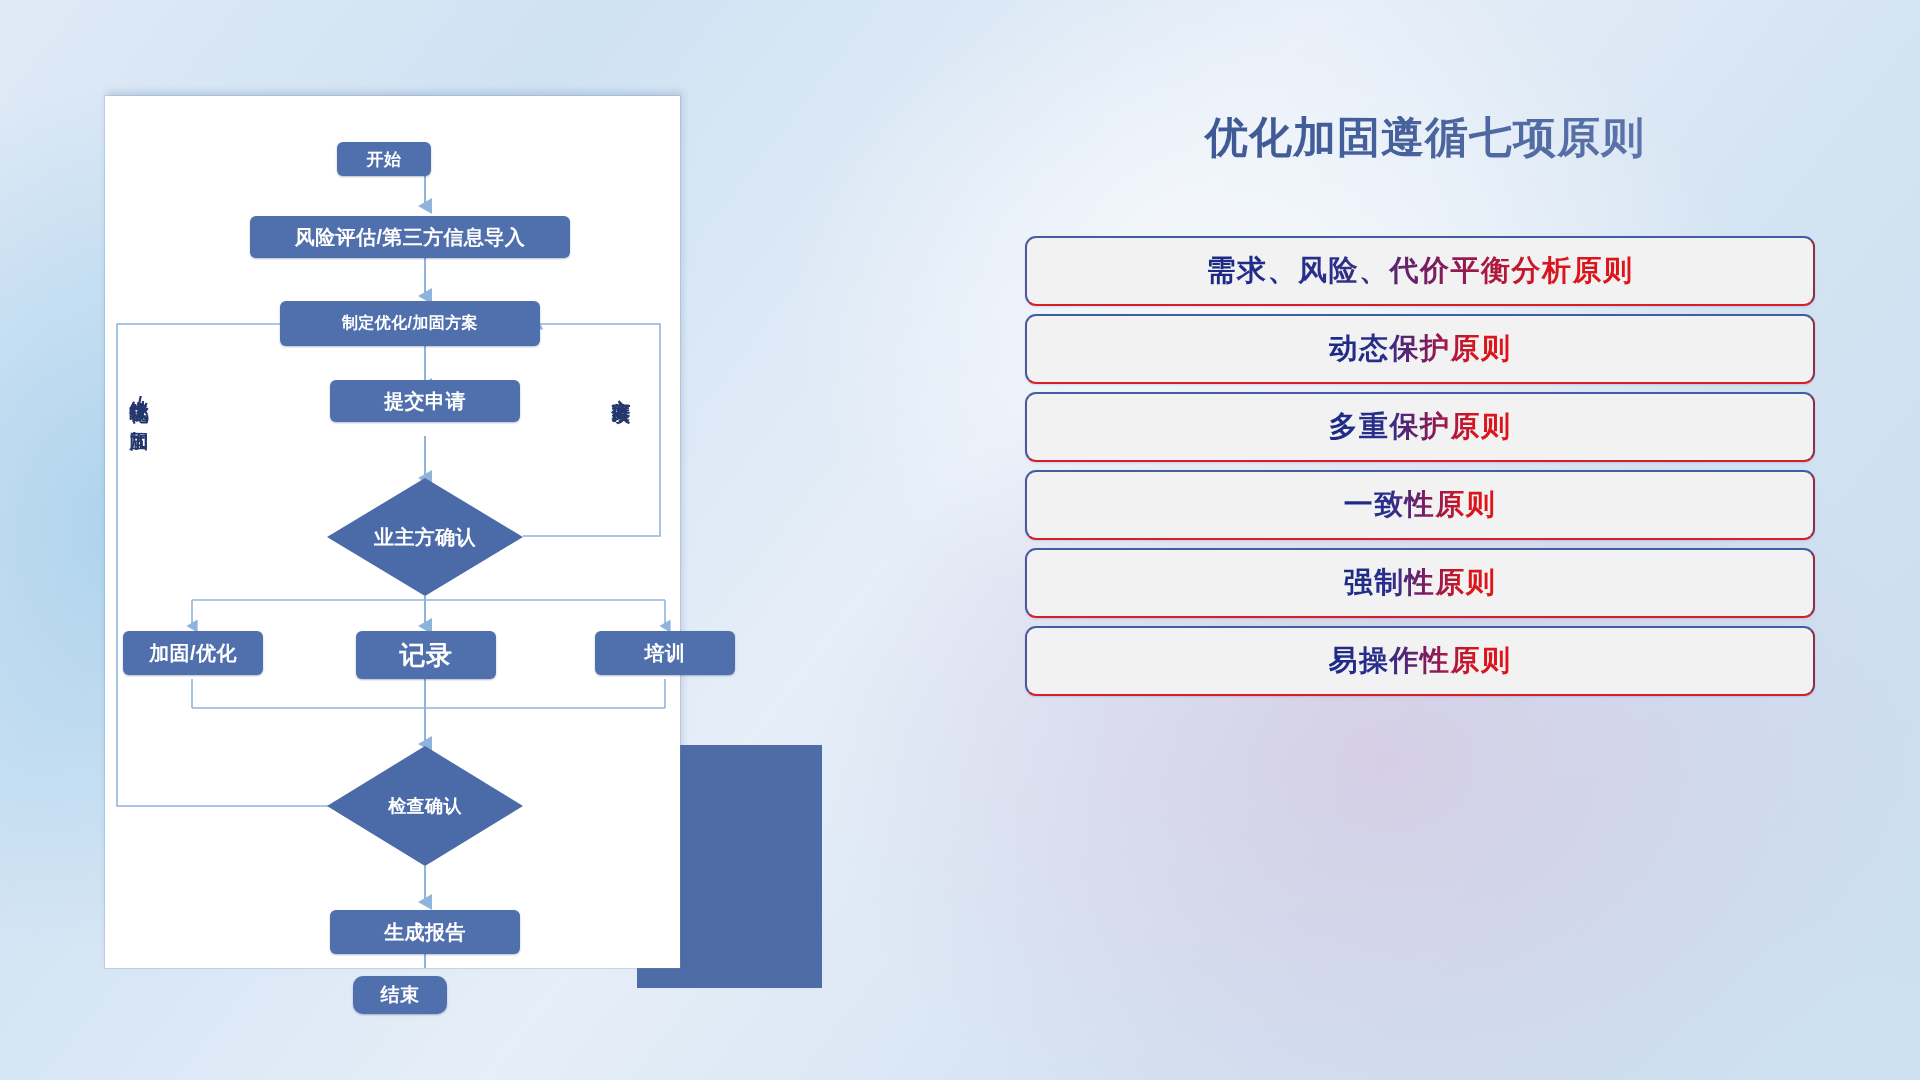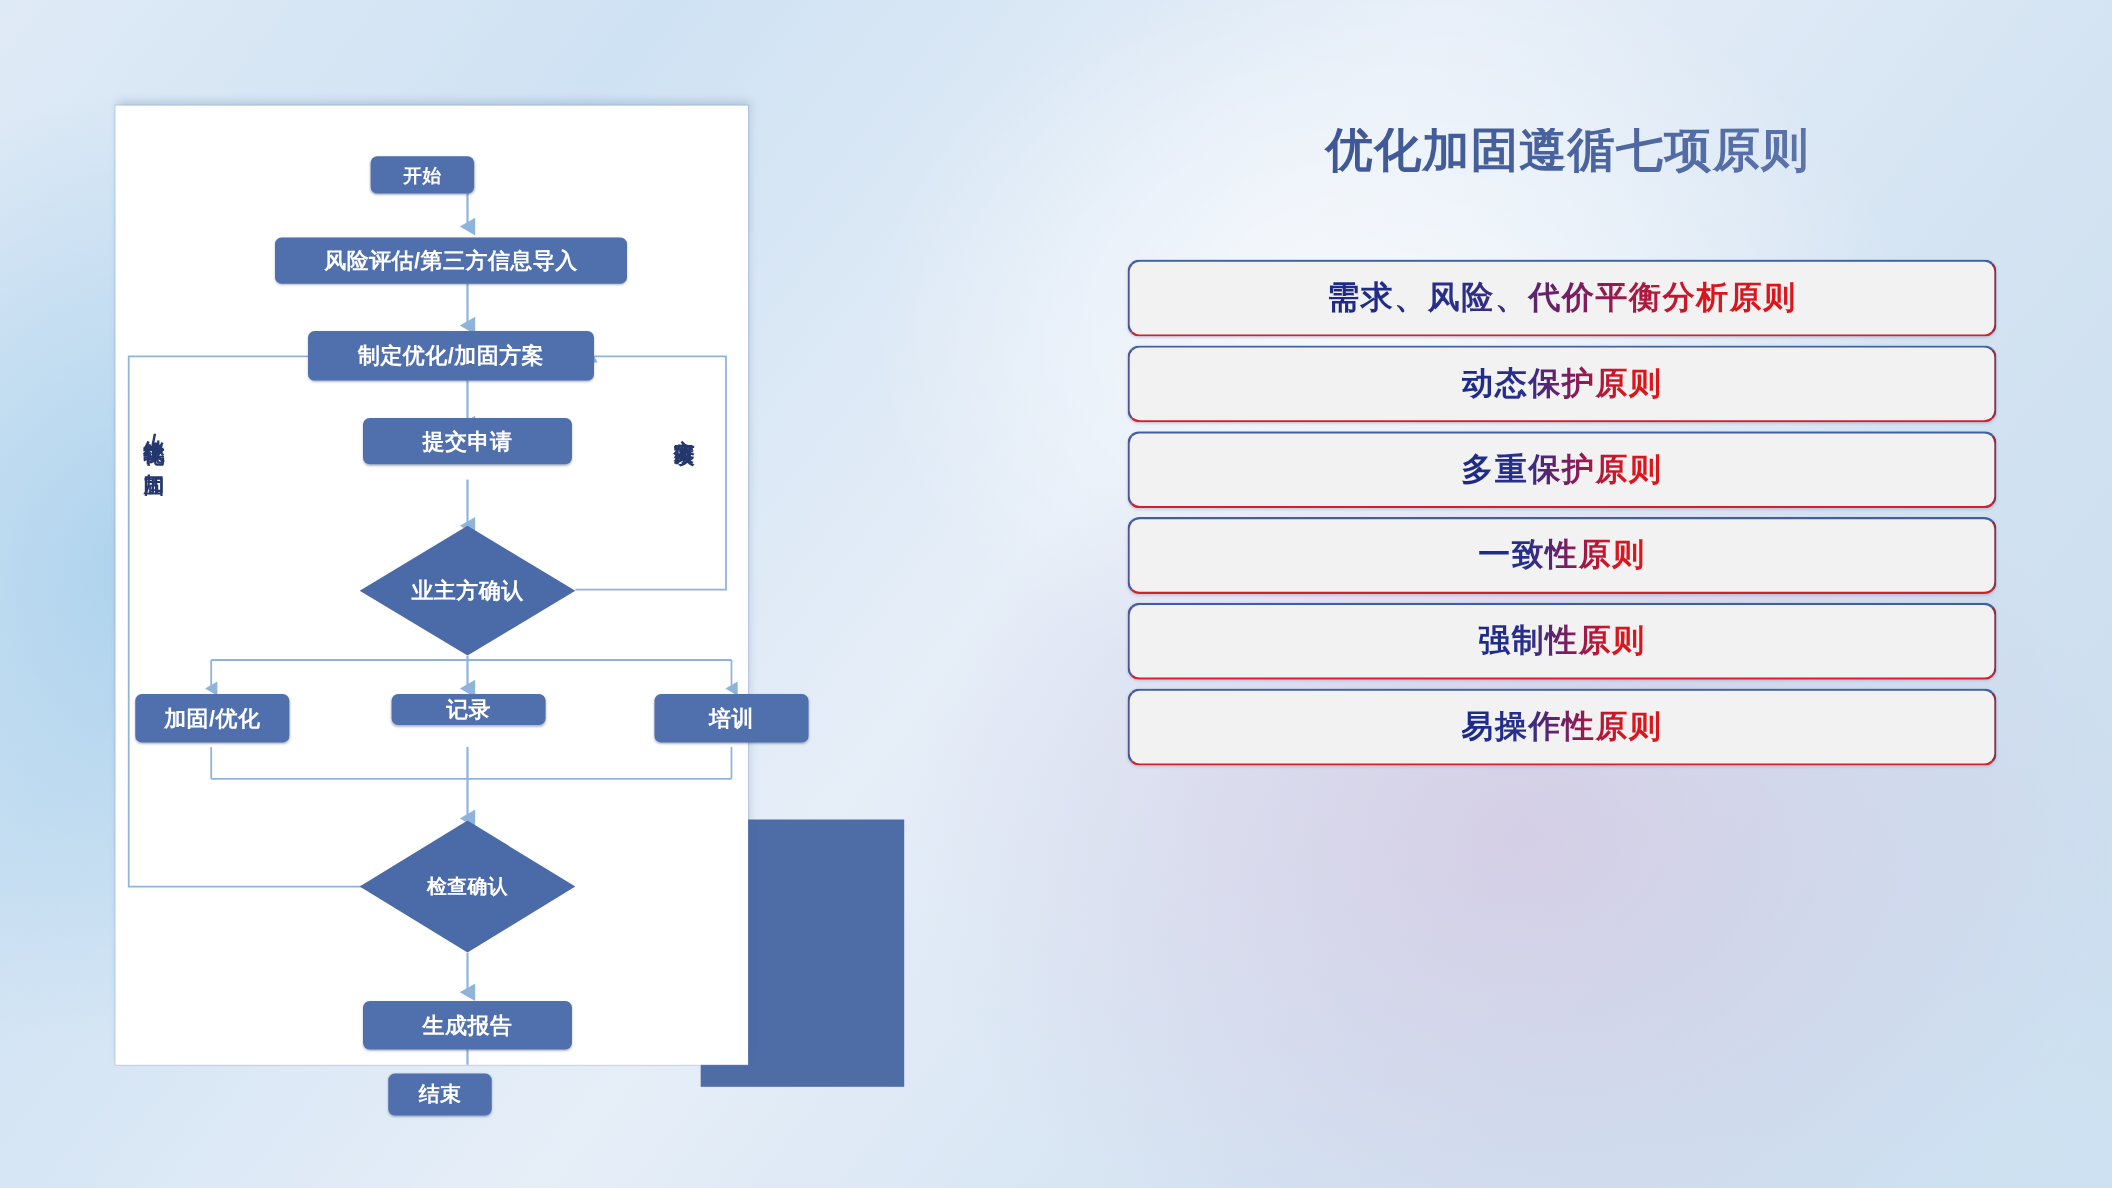--- a/index.html
+++ b/index.html
@@ -123,59 +123,59 @@
     </svg>
 
     <div class="node" style="left:232px;top:46px;width:94px;height:34px;font-size:17px;">
       <span>开始</span>
     </div>
 
     <div class="node" style="left:145px;top:120px;width:320px;height:42px;font-size:20px;">
       <span>风险评估/第三方信息导入</span>
     </div>
 
-    <div class="node" style="left:175px;top:205px;width:260px;height:45px;font-size:20px;">
+    <div class="node" style="left:175px;top:205px;width:260px;height:45px;font-size:16px;">
       <span>制定优化/加固方案</span>
     </div>
 
     <div class="node" style="left:225px;top:284px;width:190px;height:42px;font-size:20px;">
       <span>提交申请</span>
     </div>
 
     <div class="node dia" style="left:222px;top:382px;width:196px;height:118px;font-size:20px;">
       <svg class="dia-shape" viewBox="0 0 196 118" preserveAspectRatio="none">
         <polygon points="98,0 196,59 98,118 0,59" fill="#4a6aa8"></polygon>
       </svg>
       <span class="dia-label">业主方确认</span>
     </div>
 
     <div class="node" style="left:18px;top:535px;width:140px;height:44px;font-size:20px;">
       <span>加固/优化</span>
     </div>
 
-    <div class="node" style="left:251px;top:535px;width:140px;height:28px;font-size:20px;justify-content:center;">
+    <div class="node" style="left:251px;top:535px;width:140px;height:48px;font-size:26px;justify-content:center;">
       <span>记录</span>
     </div>
 
     <div class="node" style="left:490px;top:535px;width:140px;height:44px;font-size:20px;">
       <span>培训</span>
     </div>
 
     <div class="node dia" style="left:222px;top:650px;width:196px;height:120px;font-size:18px;text-align:right;">
       <svg class="dia-shape" viewBox="0 0 196 120" preserveAspectRatio="none">
         <polygon points="98,0 196,60 98,120 0,60" fill="#4a6aa8"></polygon>
       </svg>
       <span class="dia-label">检查确认</span>
     </div>
 
     <div class="node" style="left:225px;top:814px;width:190px;height:44px;font-size:20px;">
       <span>生成报告</span>
     </div>
 
-    <div class="node" style="left:248px;top:880px;width:94px;height:38px;font-size:19px;">
+    <div class="node" style="left:248px;top:880px;width:94px;height:38px;font-size:19px;border-radius:10px;">
       <span>结束</span>
     </div>
 
     <div class="vlabel" style="left:24px;top:288px;font-size:19px;height:160px;">继续优化/加固</div>
 
     <div class="vlabel" style="left:506px;top:288px;font-size:19px;height:115px;">方案修改</div>
 
   </div>
 
   <div class="right-panel">

